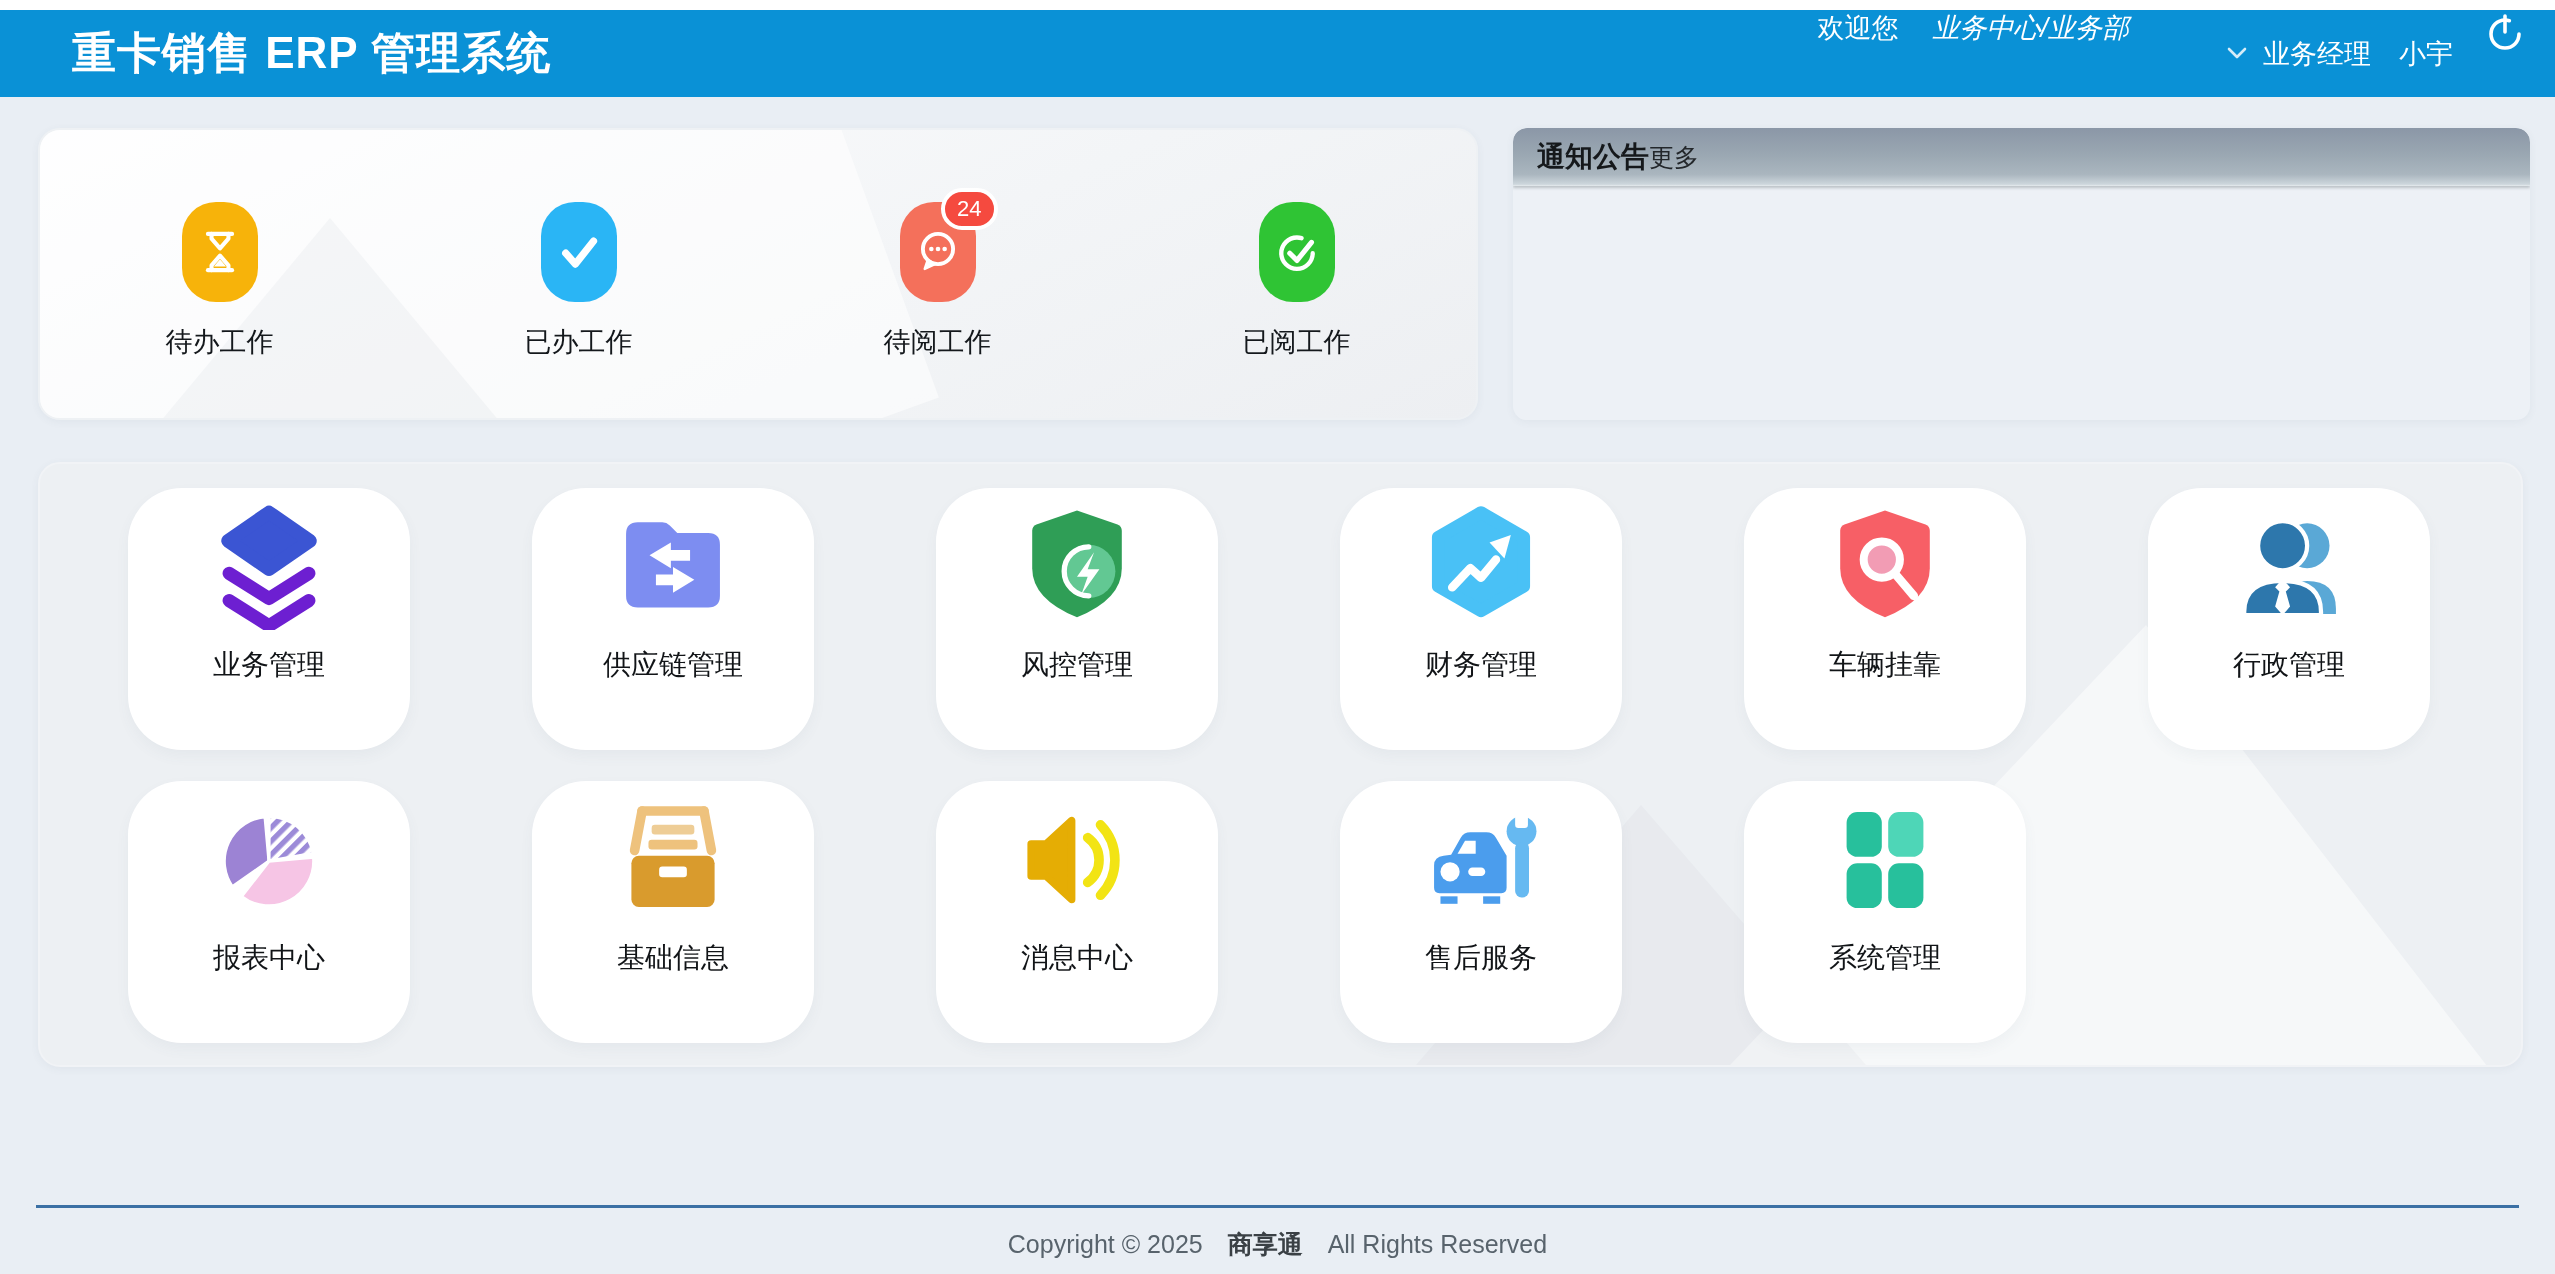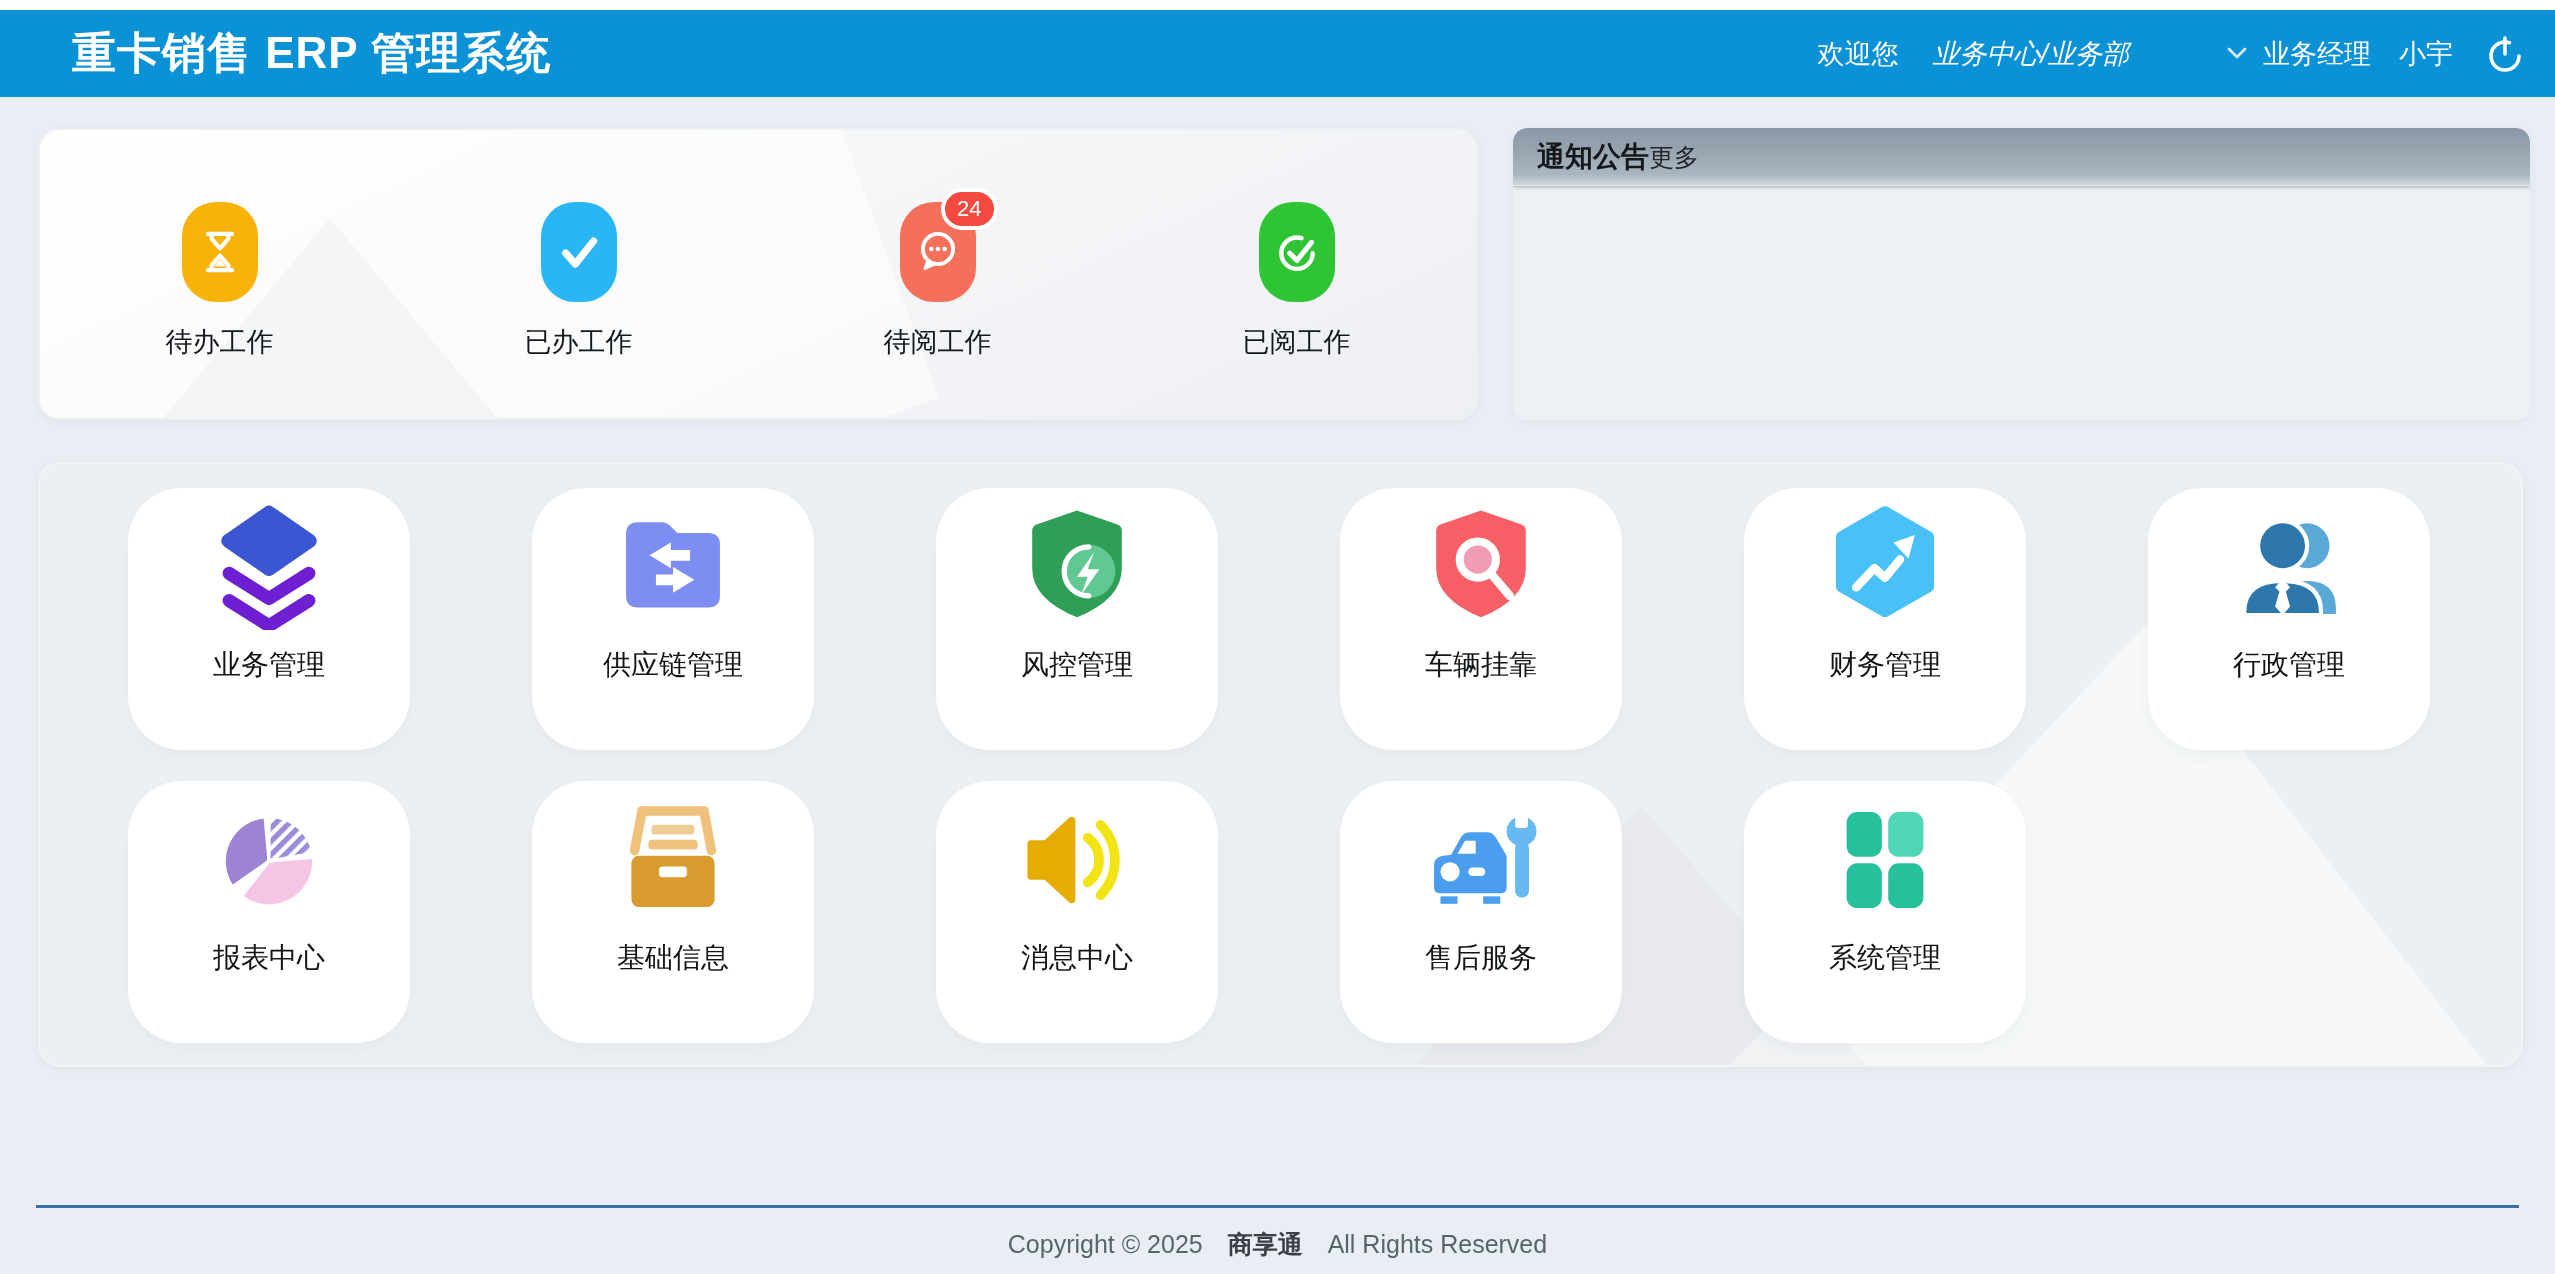--- a/index.html
+++ b/index.html
@@ -19,21 +19,21 @@
     background:#0a91d6;
     display:flex; align-items:center;
     color:#fff;
   }
   .header-title {
     font-size:44px; font-weight:600; letter-spacing:1px;
     margin-left:72px; white-space:nowrap;
   }
   .header-right {
     position:absolute; right:28px; top:0; height:100%;
-    display:flex; align-items:center; font-size:27px; color:#fff;
+    display:flex; font-size:27px; color:#fff;
   }
   .welcome { margin-right:34px; }
   .department { margin-right:96px;font-style:italic; }
   .user-menu { display:flex; align-items:center; cursor:pointer; }
   .chevron { margin-right:14px; display:flex; align-items:center; }
   .role { margin-right:28px; }
   .username { margin-right:30px; }
   .power-btn { width:44px; height:44px; display:flex; align-items:center; justify-content:center; cursor:pointer; }
 
   
@@ -239,34 +239,34 @@
       <path d="M60 8l38 13q4 1.5 4 6v35q0 29-42 46Q18 91 18 62V27q0-4.5 4-6z" fill="#2f9e56"></path>
       <circle cx="71" cy="65" r="25" fill="#62c893"></circle>
       <path d="M71 42a23 23 0 0 0 0 46" stroke="#fff" stroke-width="5" fill="none" stroke-linecap="round"></path>
       <path d="M76 47L60 70h10l-6 17 17-24H70z" fill="#fff"></path>
     </svg>
     <div class="card-label">风控管理</div>
   </div>
 
   <div class="card">
     <svg viewBox="0 0 120 120">
+      <path d="M60 10l40 23v46l-40 23-40-23V33z" fill="#49c1f6" stroke="#49c1f6" stroke-width="12" stroke-linejoin="round"></path>
+      <path d="M33 80l17-18 10 9 14-17" stroke="#fff" stroke-width="8" fill="none" stroke-linecap="round" stroke-linejoin="round"></path>
+      <path d="M88 31L68 38l14 15z" fill="#fff"></path>
+    </svg>
+    <div class="card-label">财务管理</div>
+  </div>
+
+  <div class="card">
+    <svg viewBox="0 0 120 120">
       <path d="M60 8l38 13q4 1.5 4 6v35q0 29-42 46Q18 91 18 62V27q0-4.5 4-6z" fill="#f75f66"></path>
       <circle cx="57" cy="54" r="17" stroke="#fff" stroke-width="7.5" fill="#f29cb4"></circle>
       <path d="M70 68L87 88" stroke="#fff" stroke-width="8" stroke-linecap="round"></path>
     </svg>
     <div class="card-label">车辆挂靠</div>
-  </div>
-
-  <div class="card">
-    <svg viewBox="0 0 120 120">
-      <path d="M60 10l40 23v46l-40 23-40-23V33z" fill="#49c1f6" stroke="#49c1f6" stroke-width="12" stroke-linejoin="round"></path>
-      <path d="M33 80l17-18 10 9 14-17" stroke="#fff" stroke-width="8" fill="none" stroke-linecap="round" stroke-linejoin="round"></path>
-      <path d="M88 31L68 38l14 15z" fill="#fff"></path>
-    </svg>
-    <div class="card-label">财务管理</div>
   </div>
 
   <div class="card">
     <svg viewBox="0 0 120 120">
       <circle cx="77" cy="41" r="21" fill="#5aa8d6"></circle>
       <path d="M50 100q0-26 27-26t27 26v5H50z" fill="#5aa8d6"></path>
       <circle cx="54" cy="41" r="23" fill="#2d77ac" stroke="#fff" stroke-width="4"></circle>
       <path d="M18 103q0-29 36-29t36 29v3H18z" fill="#2d77ac" stroke="#fff" stroke-width="4"></path>
       <path d="M54 72l7 8-4 4 4 14-7 8-7-8 4-14-4-4z" fill="#fff"></path>
     </svg>

